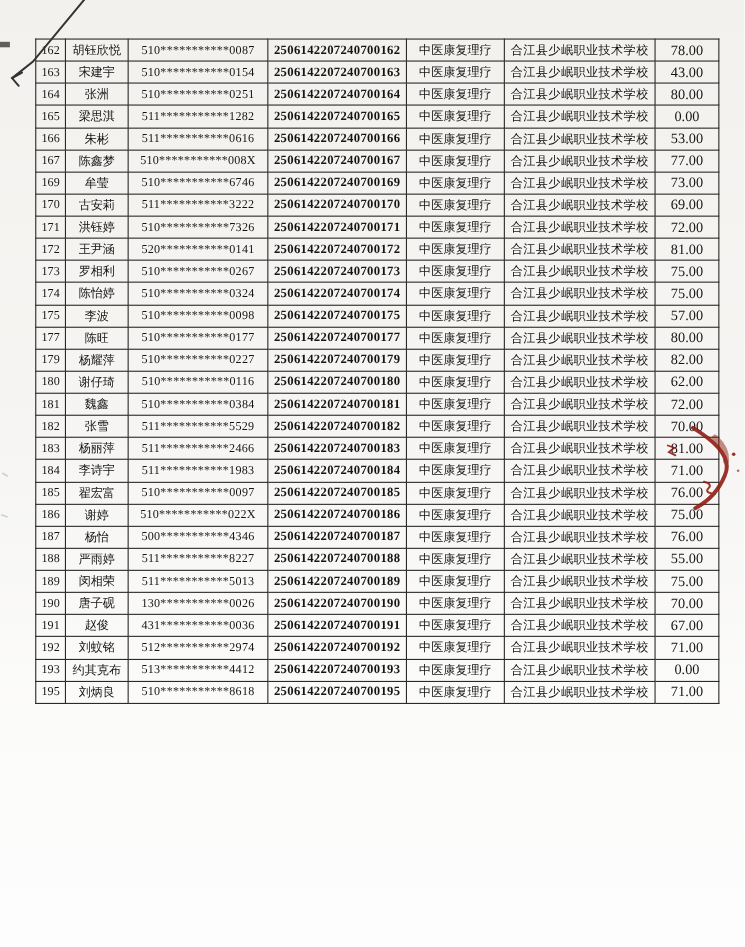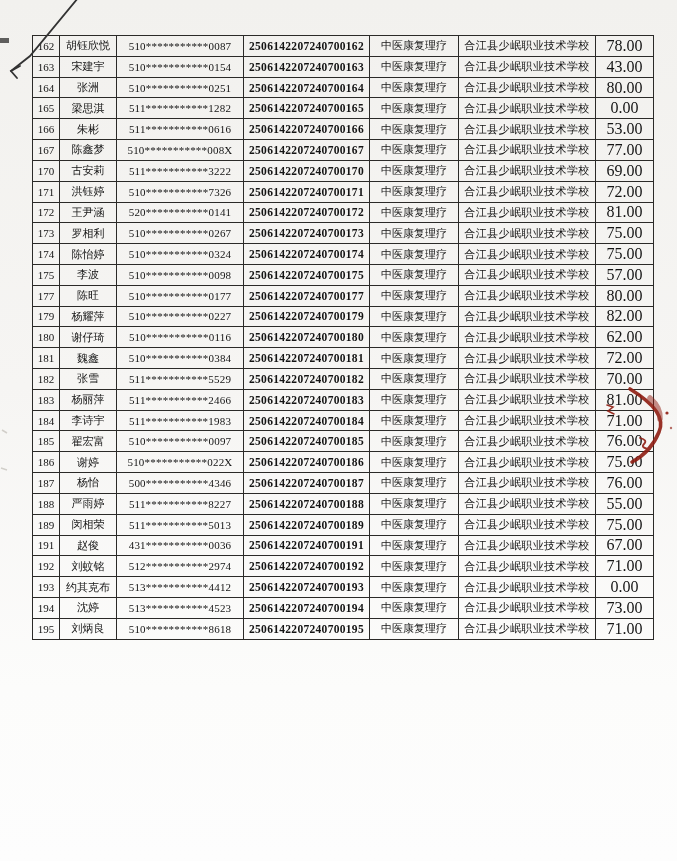--- a/index.html
+++ b/index.html
@@ -22,21 +22,21 @@
     text-align:center;vertical-align:middle;
     white-space:nowrap;overflow:hidden;
     color:#141414;
   }
   .t-num{font-family:"Liberation Serif","DejaVu Serif",serif;font-size:11px;}
   .t-cjk{font-family:"Liberation Sans","DejaVu Sans",sans-serif;font-size:11px;}
   .c-no{font-size:11px;}
   .c-id{font-size:11px;letter-spacing:.2px;}
   .c-exam{font-size:11.5px;letter-spacing:.3px;font-weight:700;}
   .c-school{letter-spacing:.4px;}
-  .c-score{font-size:16px;}
+  .c-score{font-size:13px;}
   svg.marks{
     position:absolute;left:0;top:0;
     pointer-events:none;z-index:5;
   }
 </style>
 </head>
 <body>
 
 <div class="page">
 
@@ -106,20 +106,29 @@
           <td class="c-no t-num">167</td>
           <td class="c-name t-cjk">陈鑫梦</td>
           <td class="c-id t-num">510***********008X</td>
           <td class="c-exam t-num">2506142207240700167</td>
           <td class="c-subject t-cjk">中医康复理疗</td>
           <td class="c-school t-cjk">合江县少岷职业技术学校</td>
           <td class="c-score t-num">77.00</td>
         </tr>
 
 
+        <tr>
+          <td class="c-no t-num">169</td>
+          <td class="c-name t-cjk">牟莹</td>
+          <td class="c-id t-num">510***********6746</td>
+          <td class="c-exam t-num">2506142207240700169</td>
+          <td class="c-subject t-cjk">中医康复理疗</td>
+          <td class="c-school t-cjk">合江县少岷职业技术学校</td>
+          <td class="c-score t-num">73.00</td>
+        </tr>
 
         <tr>
           <td class="c-no t-num">170</td>
           <td class="c-name t-cjk">古安莉</td>
           <td class="c-id t-num">511***********3222</td>
           <td class="c-exam t-num">2506142207240700170</td>
           <td class="c-subject t-cjk">中医康复理疗</td>
           <td class="c-school t-cjk">合江县少岷职业技术学校</td>
           <td class="c-score t-num">69.00</td>
         </tr>
@@ -289,20 +298,29 @@
         <tr>
           <td class="c-no t-num">189</td>
           <td class="c-name t-cjk">闵相荣</td>
           <td class="c-id t-num">511***********5013</td>
           <td class="c-exam t-num">2506142207240700189</td>
           <td class="c-subject t-cjk">中医康复理疗</td>
           <td class="c-school t-cjk">合江县少岷职业技术学校</td>
           <td class="c-score t-num">75.00</td>
         </tr>
 
+        <tr>
+          <td class="c-no t-num">190</td>
+          <td class="c-name t-cjk">唐子砚</td>
+          <td class="c-id t-num">130***********0026</td>
+          <td class="c-exam t-num">2506142207240700190</td>
+          <td class="c-subject t-cjk">中医康复理疗</td>
+          <td class="c-school t-cjk">合江县少岷职业技术学校</td>
+          <td class="c-score t-num">70.00</td>
+        </tr>
 
         <tr>
           <td class="c-no t-num">191</td>
           <td class="c-name t-cjk">赵俊</td>
           <td class="c-id t-num">431***********0036</td>
           <td class="c-exam t-num">2506142207240700191</td>
           <td class="c-subject t-cjk">中医康复理疗</td>
           <td class="c-school t-cjk">合江县少岷职业技术学校</td>
           <td class="c-score t-num">67.00</td>
         </tr>
@@ -320,29 +338,20 @@
         <tr>
           <td class="c-no t-num">193</td>
           <td class="c-name t-cjk">约其克布</td>
           <td class="c-id t-num">513***********4412</td>
           <td class="c-exam t-num">2506142207240700193</td>
           <td class="c-subject t-cjk">中医康复理疗</td>
           <td class="c-school t-cjk">合江县少岷职业技术学校</td>
           <td class="c-score t-num">0.00</td>
         </tr>
 
-        <tr>
-          <td class="c-no t-num">194</td>
-          <td class="c-name t-cjk">沈婷</td>
-          <td class="c-id t-num">513***********4523</td>
-          <td class="c-exam t-num">2506142207240700194</td>
-          <td class="c-subject t-cjk">中医康复理疗</td>
-          <td class="c-school t-cjk">合江县少岷职业技术学校</td>
-          <td class="c-score t-num">73.00</td>
-        </tr>
 
         <tr>
           <td class="c-no t-num">195</td>
           <td class="c-name t-cjk">刘炳良</td>
           <td class="c-id t-num">510***********8618</td>
           <td class="c-exam t-num">2506142207240700195</td>
           <td class="c-subject t-cjk">中医康复理疗</td>
           <td class="c-school t-cjk">合江县少岷职业技术学校</td>
           <td class="c-score t-num">71.00</td>
         </tr>

